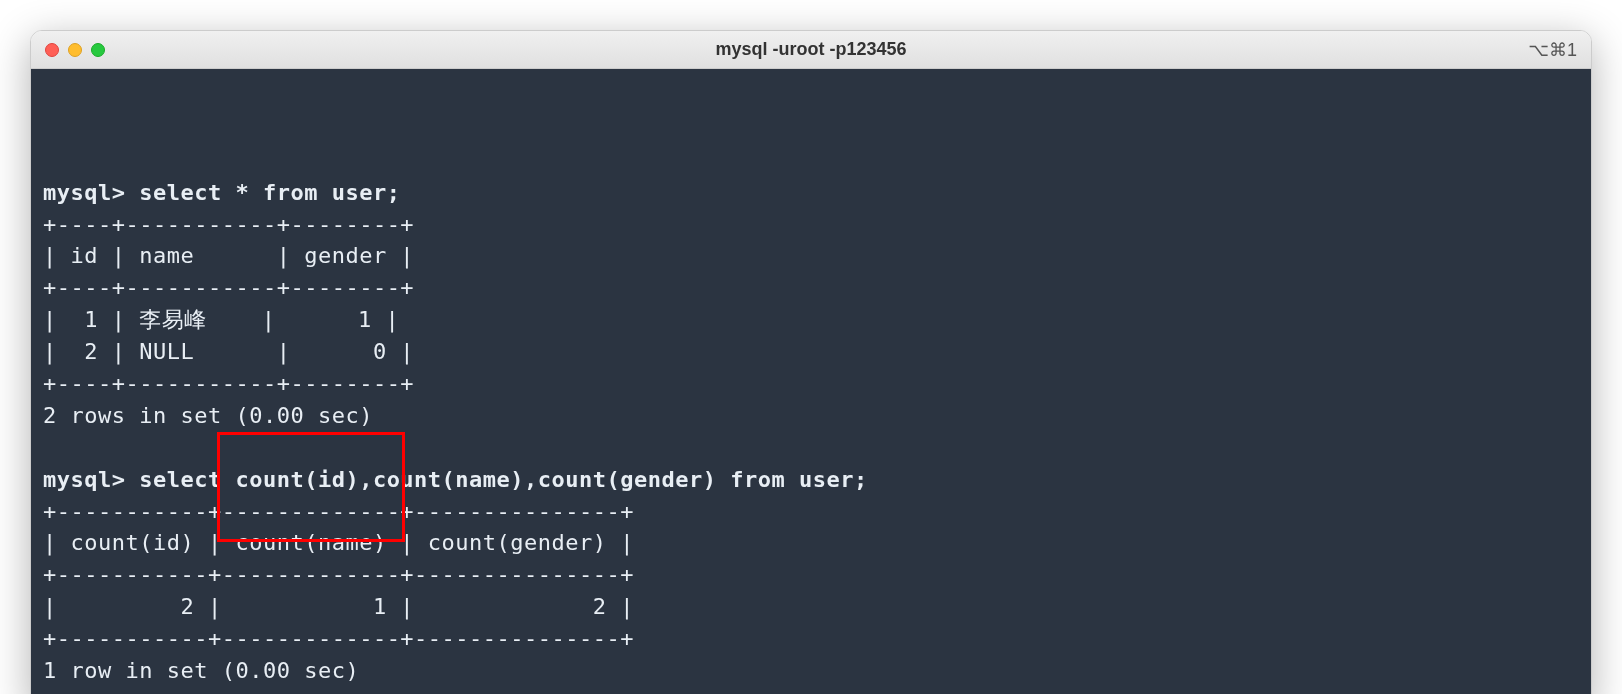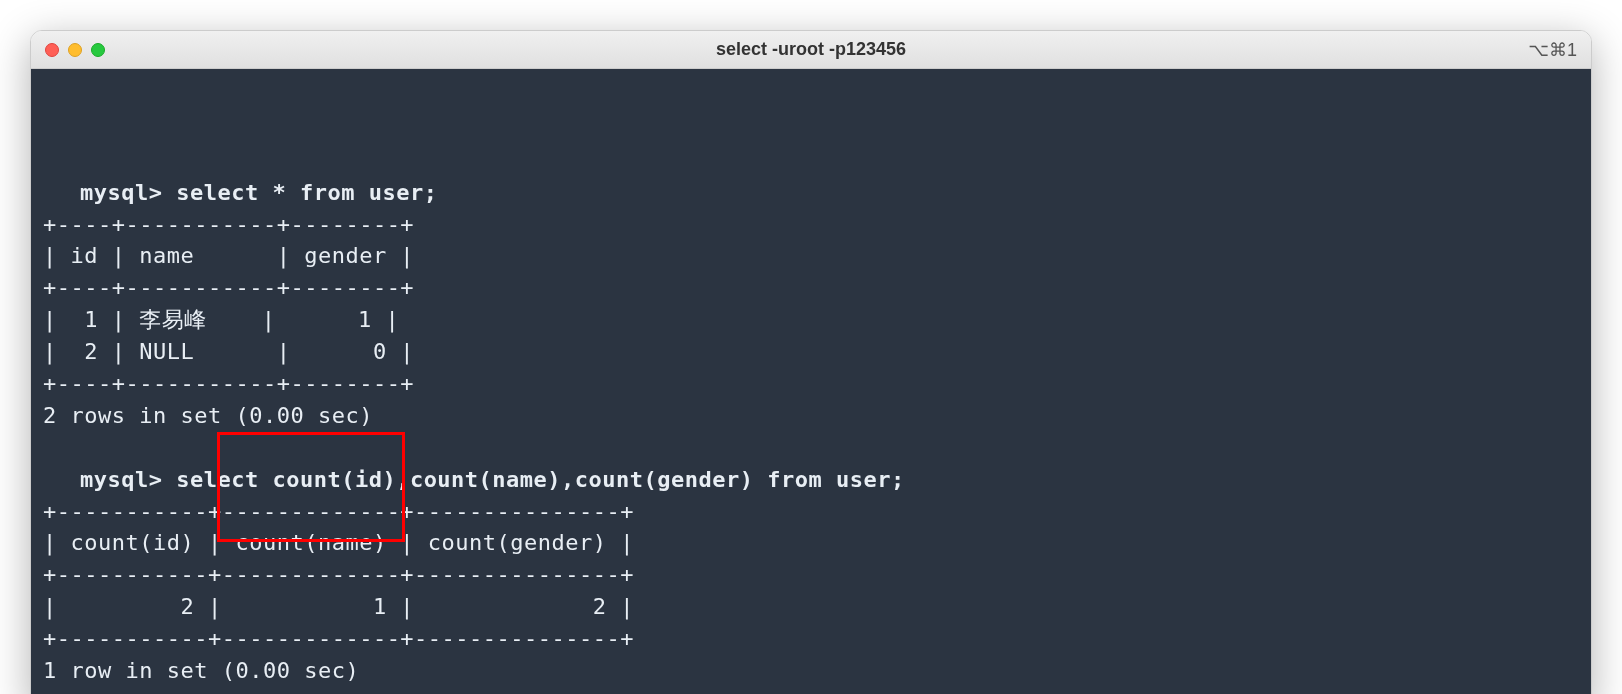--- a/index.html
+++ b/index.html
@@ -78,38 +78,37 @@
       line-height: 1.45;
       letter-spacing: 0.5px;
       min-height: 560px;
       position: relative;
       white-space: pre;
       font-family: "SF Mono", "Monaco", "Menlo", "Consolas", monospace;
     }
     
     .terminal-body .bold {
       font-weight: 700;
-      margin-left: 37px;
     }
     
     .highlight-box {
       position: absolute;
       border: 3px solid #ff0000;
       pointer-events: none;
     }
   </style>
 </head>
 <body>
 
 <div class="terminal-window">
   <div class="titlebar">
     <div class="traffic-lights">
       <div class="traffic-light red"></div>
       <div class="traffic-light yellow"></div>
       <div class="traffic-light green"></div>
     </div>
-    <div class="window-title">select -uroot -p123456</div>
+    <div class="window-title">mysql -uroot -p123456</div>
     <div class="window-shortcut">⌥⌘1</div>
   </div>
   <div class="terminal-body" id="terminal-body">
     
   <div class="bold">mysql&gt; select * from user;</div><div>+----+-----------+--------+</div><div>| id | name      | gender |</div><div>+----+-----------+--------+</div><div>|  1 | 李易峰    |      1 |</div><div>|  2 | NULL      |      0 |</div><div>+----+-----------+--------+</div><div>2 rows in set (0.00 sec)</div><div>&nbsp;</div><div class="bold">mysql&gt; select count(id),count(name),count(gender) from user;</div><div>+-----------+-------------+---------------+</div><div>| count(id) | count(name) | count(gender) |</div><div>+-----------+-------------+---------------+</div><div>|         2 |           1 |             2 |</div><div>+-----------+-------------+---------------+</div><div>1 row in set (0.00 sec)</div><div class="highlight-box" id="highlight-box" style="top: 363px; left: 186px; width: 188px; height: 110px;"></div></div>
 </div>
 
 </body></html>

